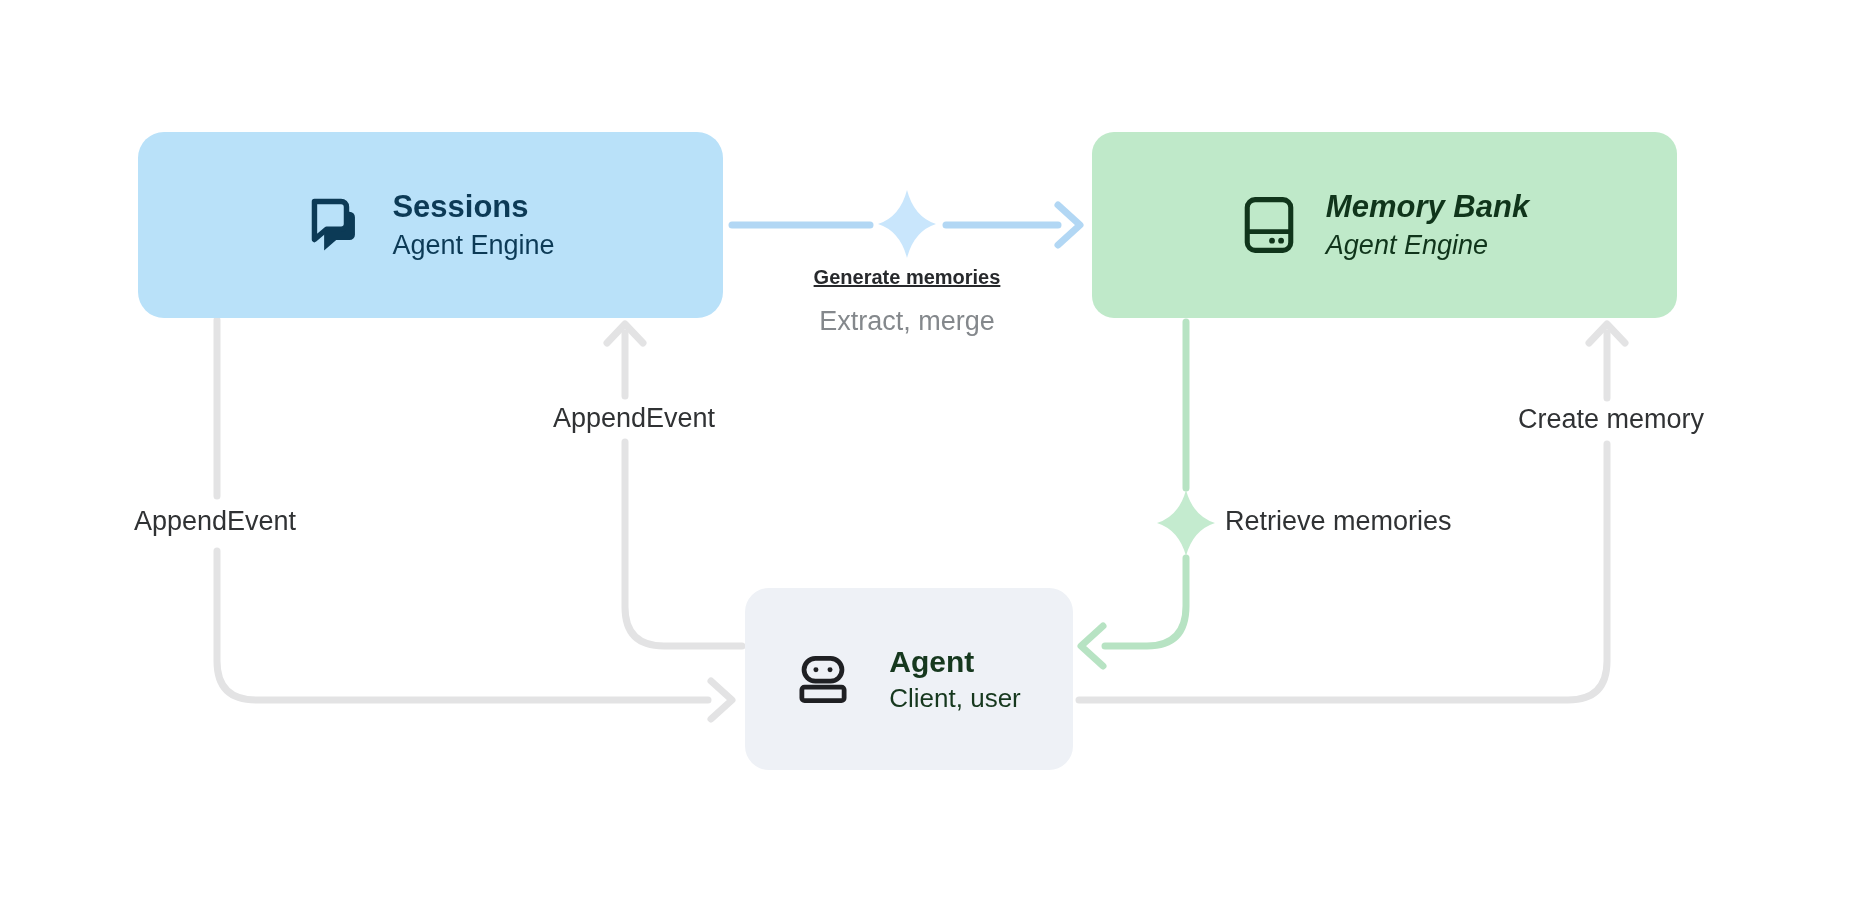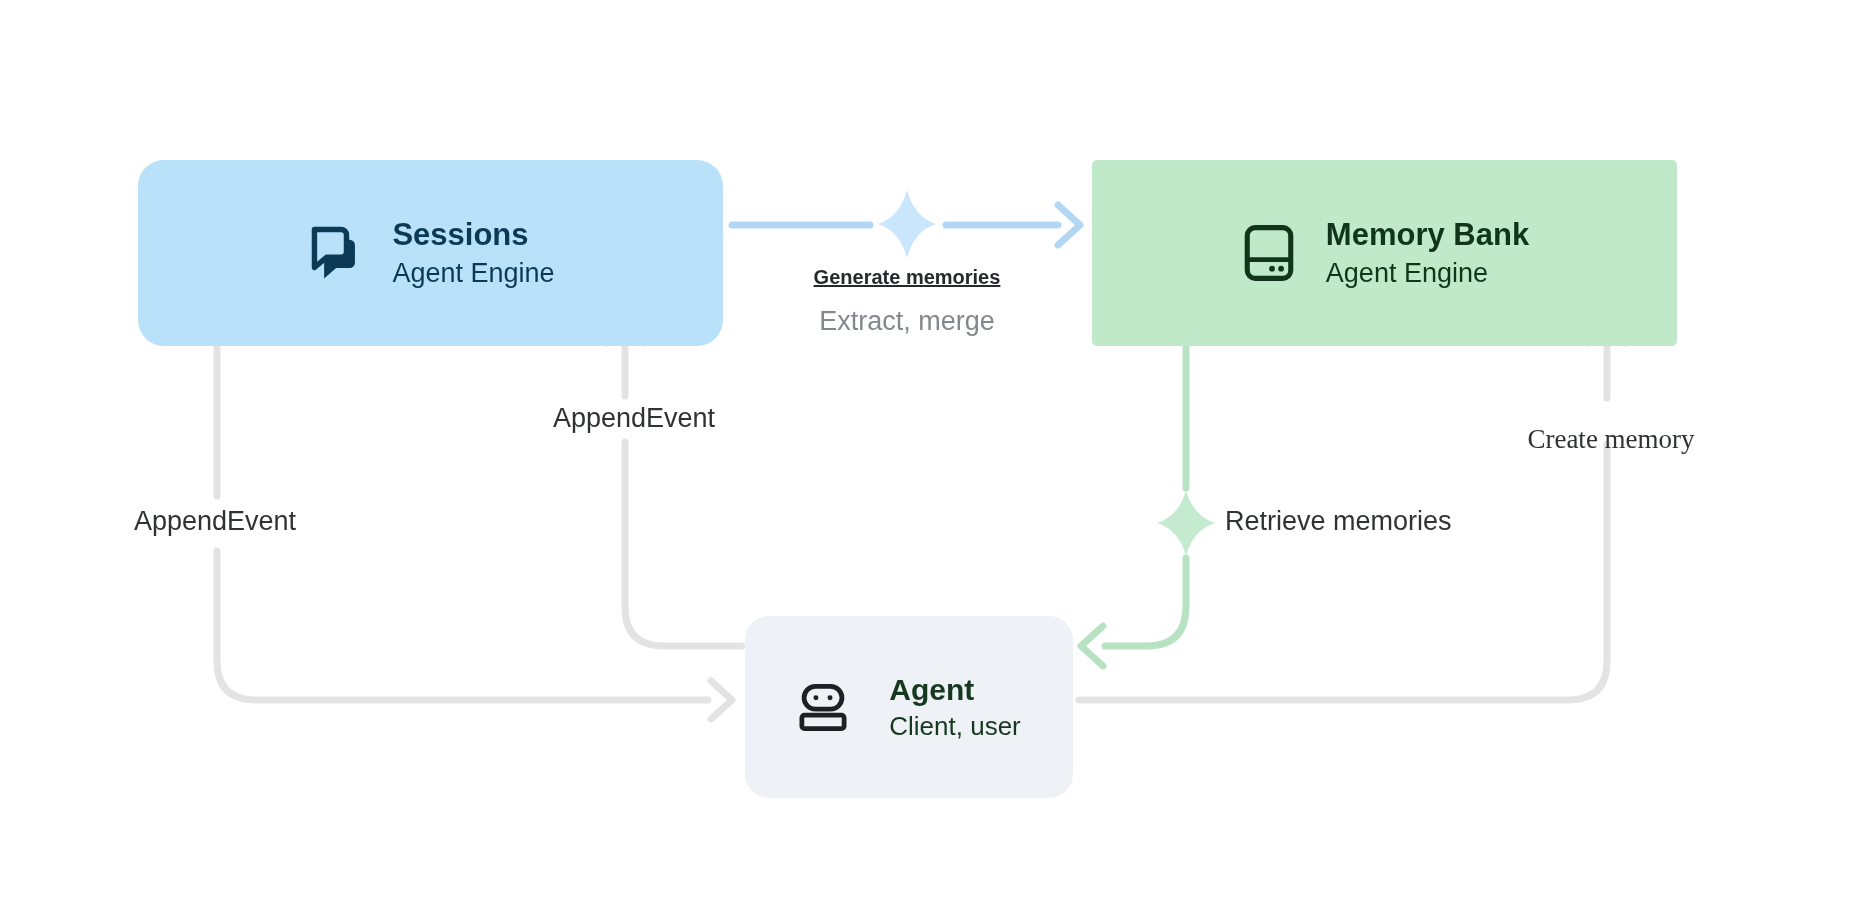--- a/index.html
+++ b/index.html
@@ -6,38 +6,38 @@
   body{width:1860px;height:904px;font-family:"Liberation Sans",sans-serif;}
   #canvas{position:relative;width:1860px;height:904px;background:var(--canvas_bg,#fff);overflow:hidden;}
   #connectors{position:absolute;left:0;top:0;z-index:1;}
   .conn{fill:none;stroke-linecap:round;stroke-linejoin:round;stroke-width:7px;}
   .conn.gray{stroke:var(--arrow_gray);}
   .conn.blue{stroke:var(--arrow_blue);}
   .conn.green{stroke:var(--arrow_green);}
   .sparkle.blue{fill:var(--sparkle_blue);}
   .sparkle.green{fill:var(--sparkle_green);}
 
-  .node{position:absolute;z-index:2;display:flex;align-items:center;justify-content:center;gap:28px;margin-top:28px;}
+  .node{position:absolute;z-index:2;display:flex;align-items:center;justify-content:center;gap:28px;}
   .node .txt{display:flex;flex-direction:column;justify-content:center;}
   .node .title{font-weight:700;}
   #sessions-node{left:138px;top:132px;width:585px;height:186px;background:var(--sessions_fill);border-radius:26px;color:var(--sessions_text);}
-  #memory-node{left:1092px;top:132px;width:585px;height:186px;background:var(--memory_fill);border-radius:5px;color:var(--memory_text);}
+  #memory-node{left:1092px;top:132px;width:585px;height:186px;background:var(--memory_fill);border-radius:22px;color:var(--memory_text);font-style:italic;}
   #agent-node{left:745px;top:588px;width:328px;height:182px;background:var(--agent_fill);border-radius:24px;color:var(--agent_text);gap:40px;}
   #sessions-node .title,#memory-node .title{font-size:31px;line-height:40px;}
   #sessions-node .sub,#memory-node .sub{font-size:27px;line-height:36px;}
   #agent-node .title{font-size:30px;line-height:38px;}
   #agent-node .sub{font-size:26px;line-height:34px;}
 
   .edge-label{position:absolute;z-index:2;font-size:27px;color:var(--label_text);white-space:nowrap;}
   .edge-label.center{text-align:center;}
   #generate-label{left:742px;top:266px;width:330px;font-size:20px;font-weight:600;color:#27292c;text-decoration:underline;}
   #extract-sublabel{left:742px;top:306px;width:330px;color:var(--sublabel_text);}
   #append-label{left:524px;top:403px;width:220px;}
   #list-label{left:105px;top:506px;width:220px;}
-  #create-label{left:1491px;top:424px;width:240px;font-family:Liberation Serif, serif;}
+  #create-label{left:1491px;top:404px;width:240px;}
   #retrieve-label{left:1225px;top:506px;}
   #memory-tool-badge{position:absolute;z-index:3;left:1252px;top:656px;width:260px;height:44px;background:var(--badge_fill);border-radius:9px;display:flex;align-items:center;justify-content:center;font-size:23px;color:var(--badge_text);}
 </style>
 </head>
 <body>
 
 <div id="canvas">
 
   <svg id="connectors" width="1860" height="904" viewBox="0 0 1860 904">
 

